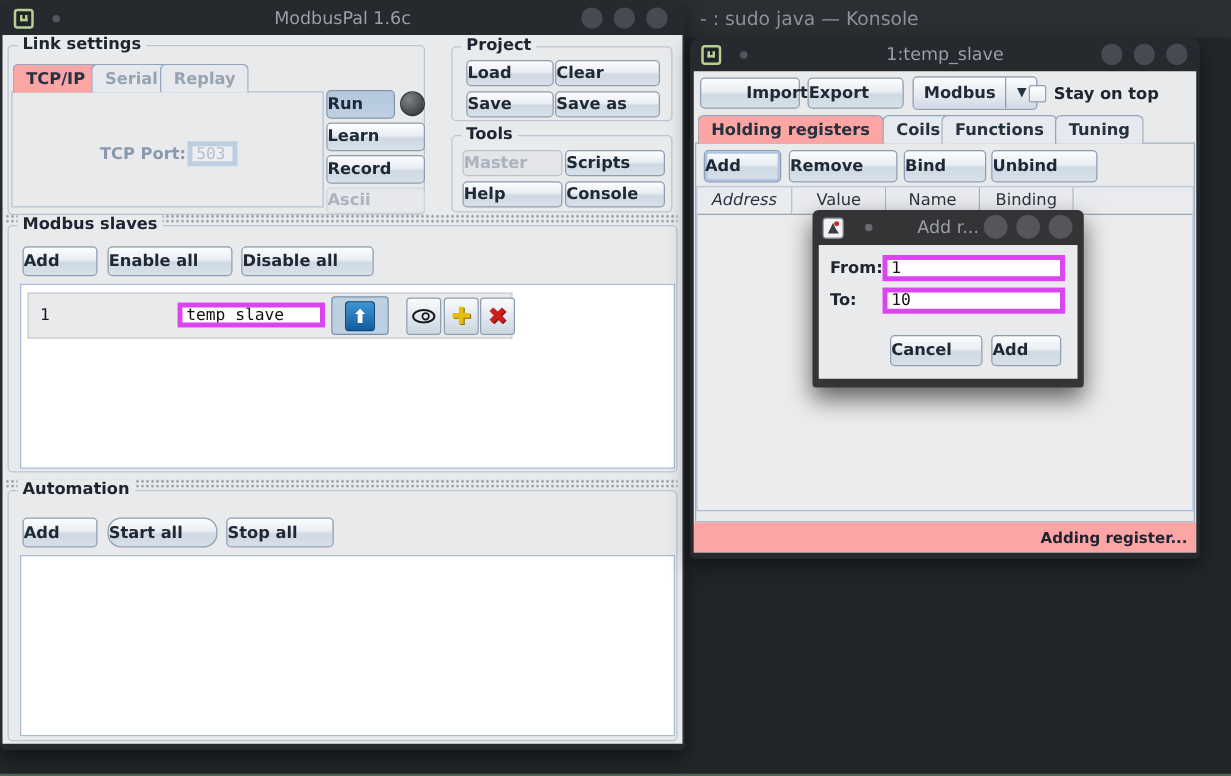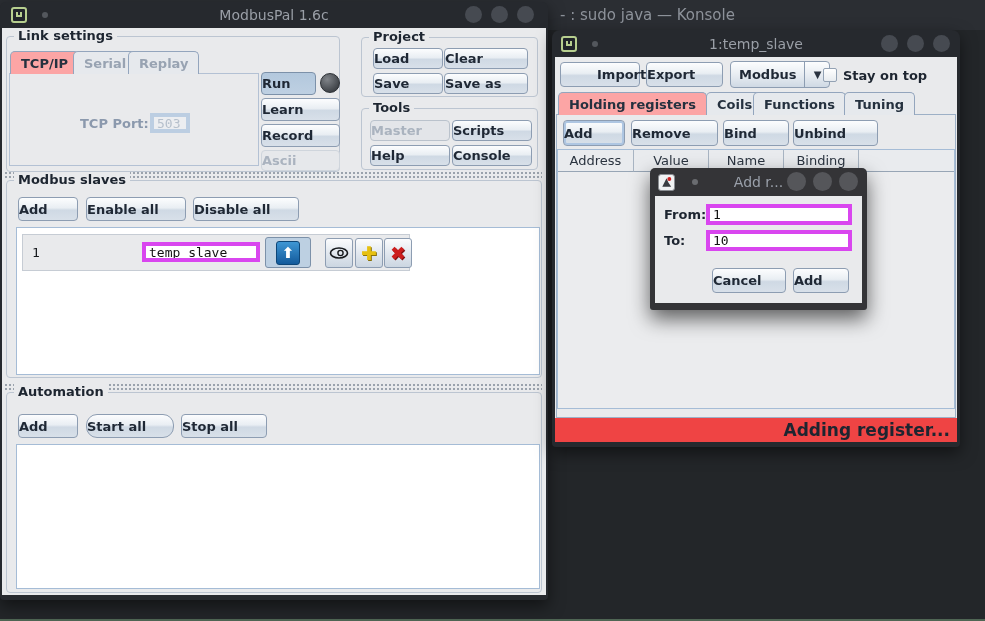--- a/index.html
+++ b/index.html
@@ -352,30 +352,30 @@
         </button>
       <button class="btn" style="left:166px; top:5px; width:66px; height:26px;">
           <span>Bind</span>
         </button>
       <button class="btn" style="left:236px; top:5px; width:85px; height:26px;">
           <span>Unbind</span>
         </button>
 
       <div class="scrollpane" style="left:0px; top:34px; width:398px; height:260px; background:#ebecee;">
         <div style="display:flex;">
-          <div class="hdr-cell" style="width:76px;">Address</div>
+          <div class="hdr-cell" style="width:76px;font-style:italic;">Address</div>
           <div class="hdr-cell" style="width:75px;">Value</div>
           <div class="hdr-cell" style="width:75px;">Name</div>
           <div class="hdr-cell" style="width:75px;">Binding</div>
           <div class="hdr-cell" style="flex:1; border-right:none;"></div>
         </div>
       </div>
     </div>
 
-    <div style="position:absolute; left:0; top:361px; width:402px; height:24px; background:#ef4444; display:flex; align-items:center; justify-content:flex-end; padding-right:7px; font-weight:bold; font-size:17px; color:#1d2530;text-align:right;">
+    <div style="position:absolute; left:0; top:361px; width:402px; height:24px; background:#fca5a5; display:flex; align-items:center; justify-content:flex-end; padding-right:7px; font-weight:bold; font-size:12px; color:#1d2530;text-align:right;">
       <span>Adding register...</span>
     </div>
   </div>
 </div>
 
 <div class="dialog" style="left:650px; top:168px; width:217px;">
   <div class="titlebar">
     <div class="java-icon">
       <svg width="15" height="15" viewBox="0 0 16 16">
         <path d="M3.5 12.5 L8 3.5 L10 8 L13 12.5 Z" fill="#3a3d42"></path>

